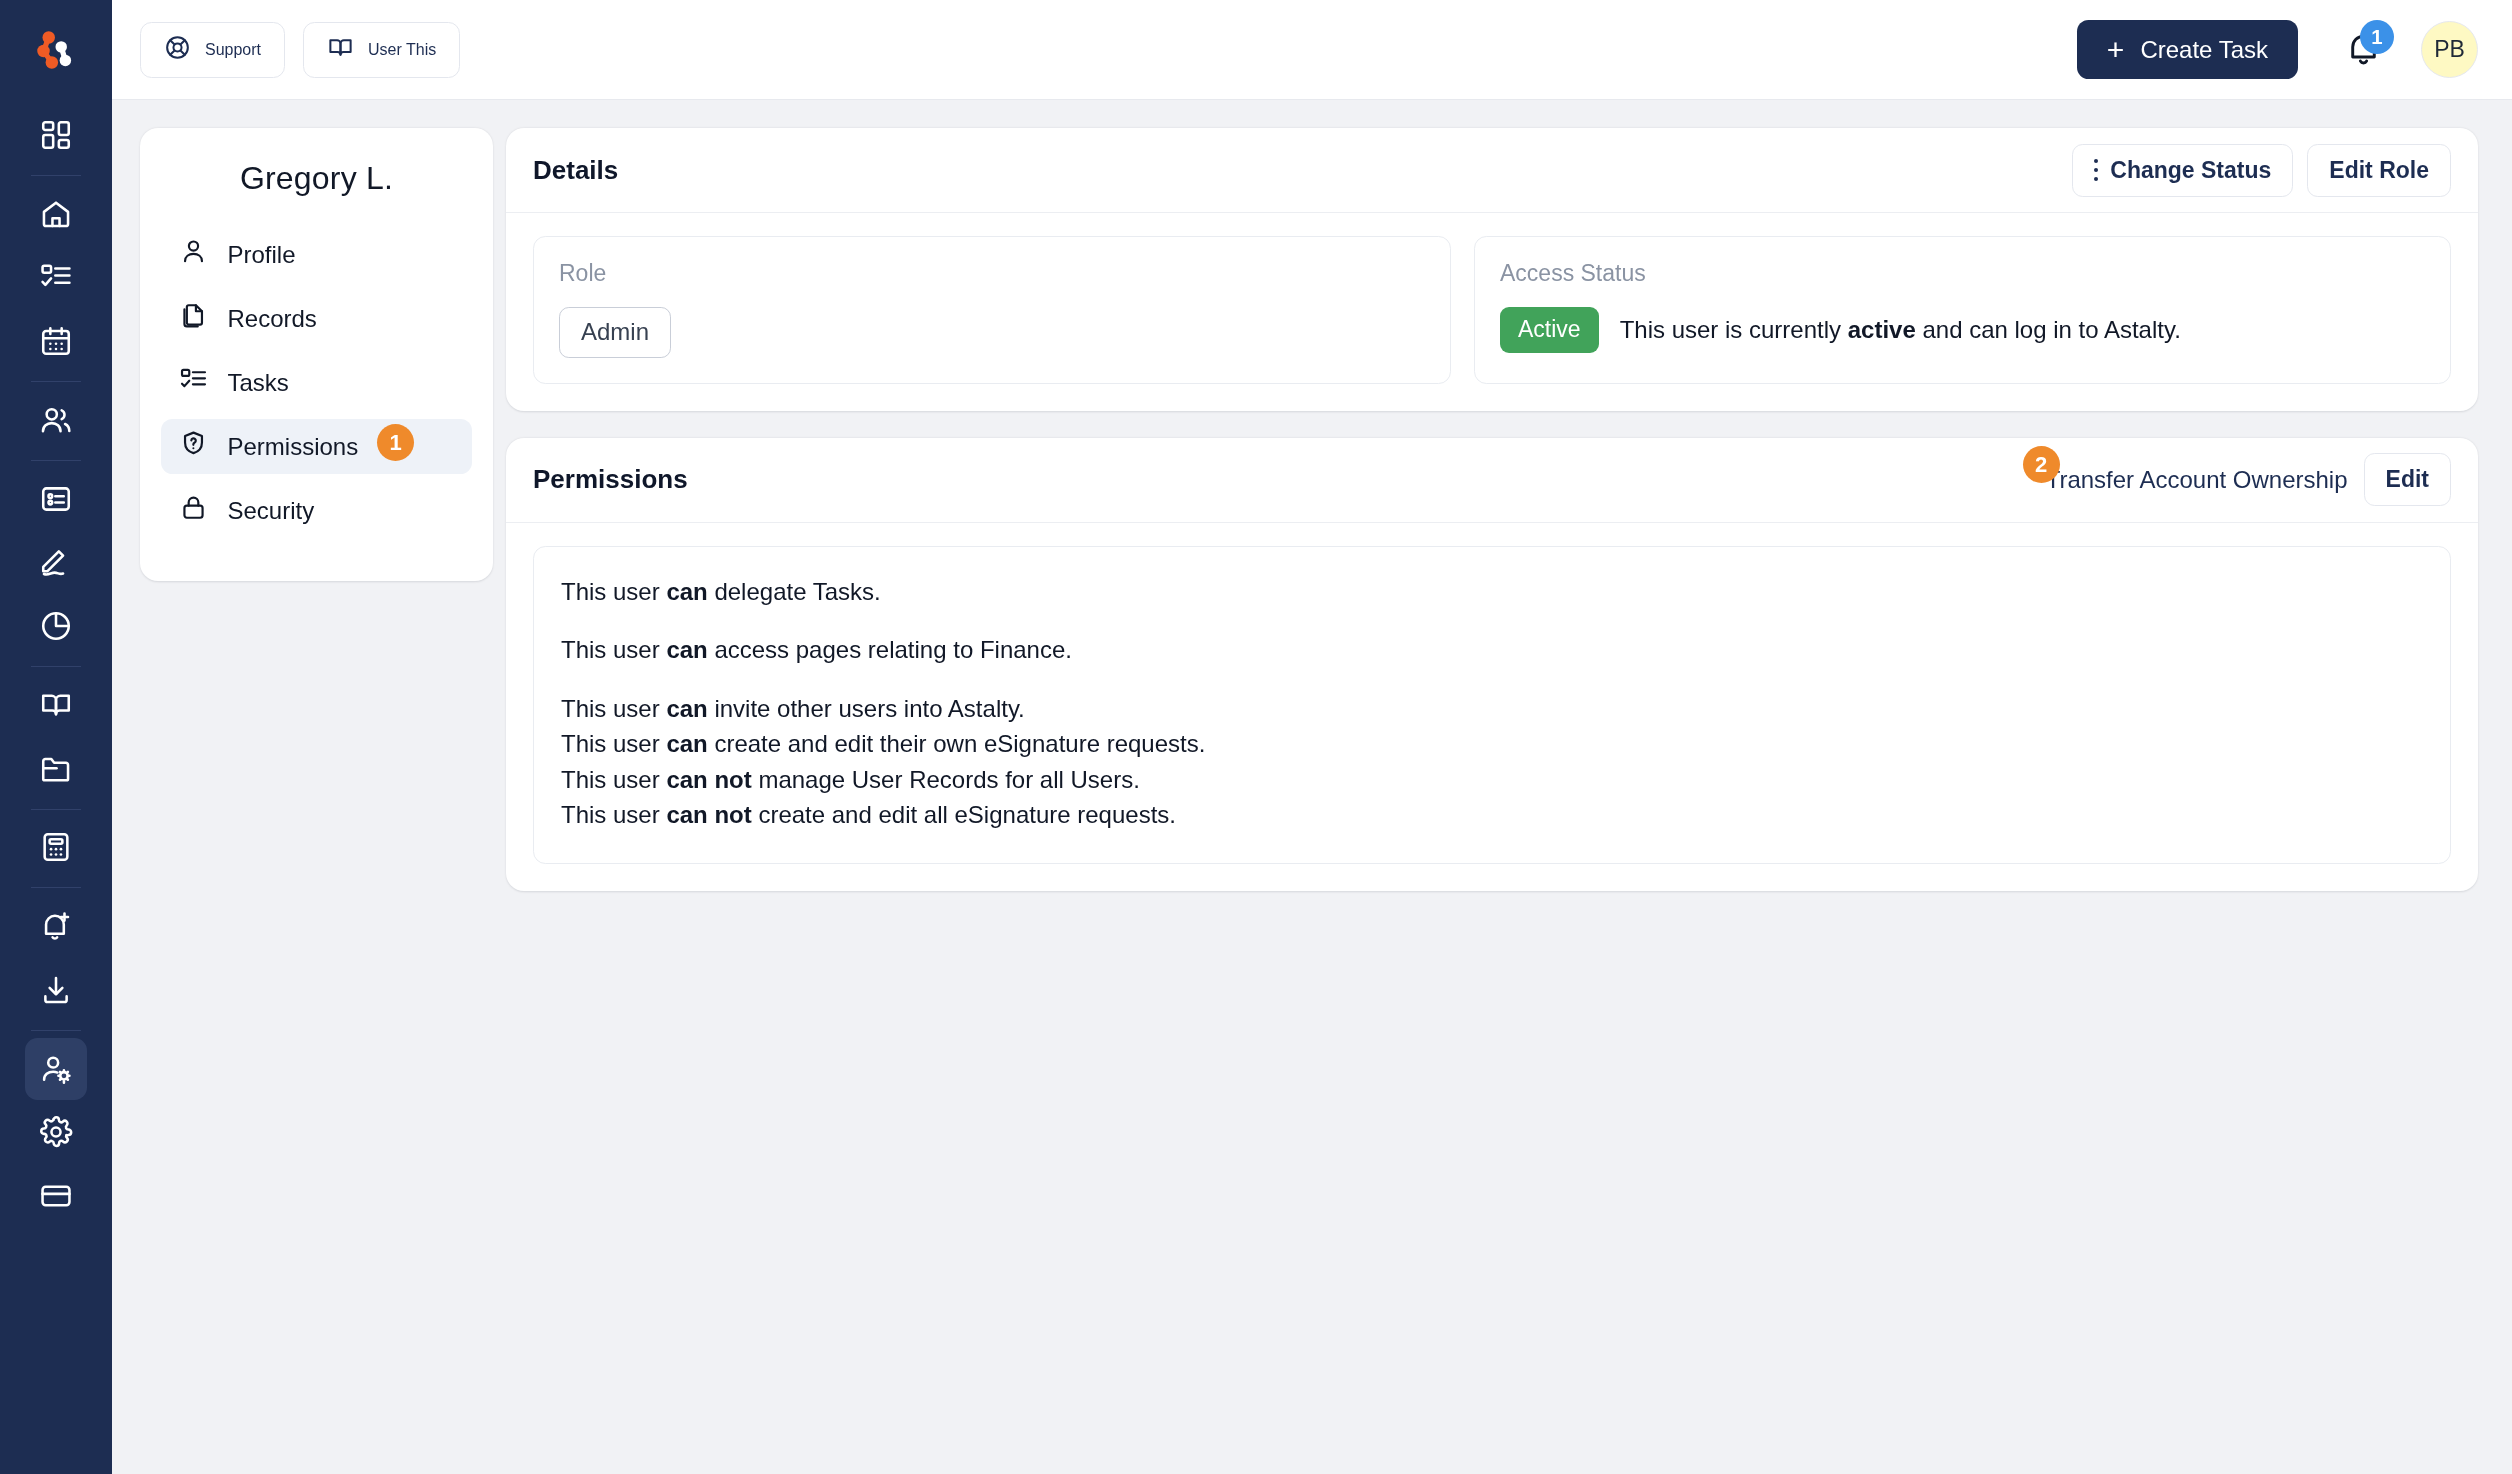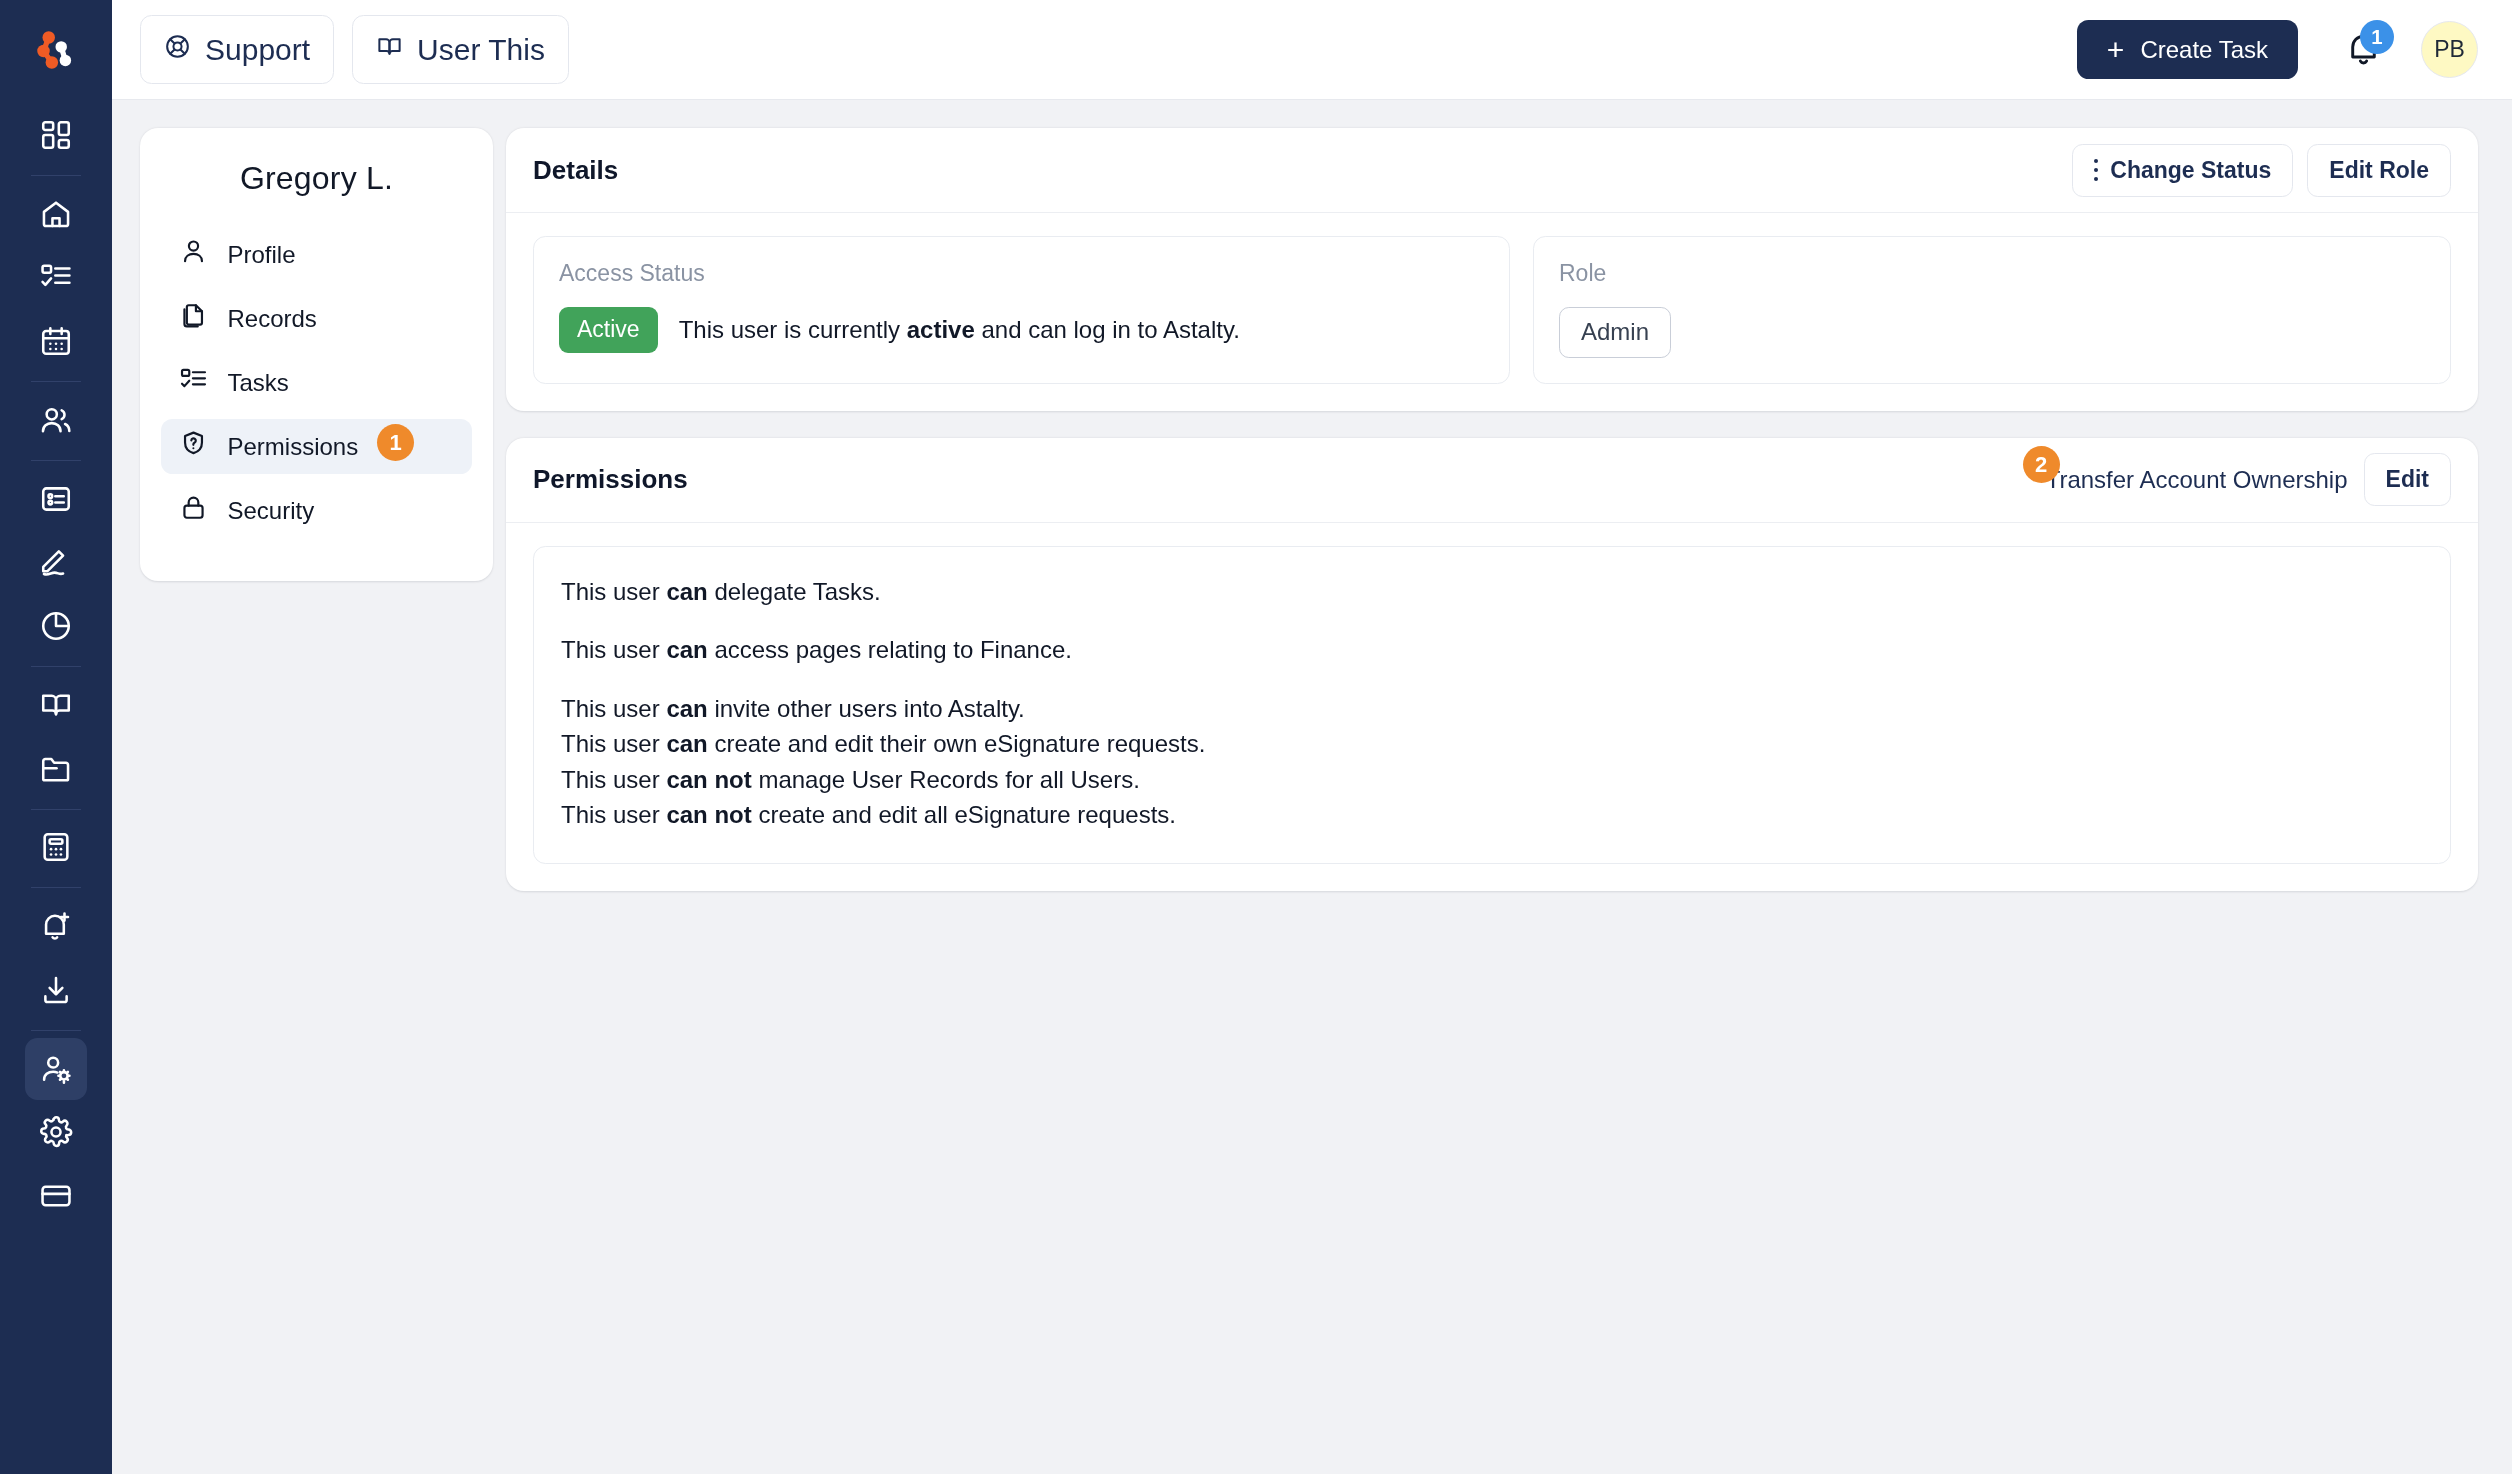--- a/index.html
+++ b/index.html
@@ -44,27 +44,27 @@
   
   .topbar {
     position: absolute; left: 112px; top: 0;
     width: 2400px; height: 100px;
     background: #ffffff;
     border-bottom: 0.9px solid #e7e9ee;
     display: flex; align-items: center;
     padding: 0 34px 0 28px;
   }
   .ghost-btn {
-    height: 69px;
+    height: 56px;
     border: 0.9px solid #e4e7ee;
     border-radius: 11.5px;
     background: #fff;
     display: inline-flex; align-items: center; gap: 14px;
     padding: 0 23px;
-    font-size: 30px;
+    font-size: 16px;
     color: #1d2d52;
     margin-right: 18px;
     white-space: nowrap;
   }
   .ghost-btn svg { width: 27px; height: 27px; flex: none; }
   .topbar-spacer { flex: 1 1 auto; }
   .primary-btn {
     height: 59px;
     background: #1d2d52;
     color: #ffffff;
@@ -480,32 +480,32 @@
               </span>
             <span>Change Status</span>
           </button>
           <button class="outline-btn">
             <span>Edit Role</span>
           </button>
         </div>
         <div class="card-body">
           <div class="panel-row">
 
+            <div class="panel grow">
+              <div class="panel-label">Role</div>
+              <div class="panel-line">
+                <span class="role-chip">Admin</span>
+              </div>
+            </div>
+
             <div class="panel half">
               <div class="panel-label">Access Status</div>
               <div class="panel-line">
                 <span class="status-pill">Active</span>
                 <span class="status-text"><span>This user is currently </span><b>active</b><span> and can log in to Astalty.</span></span>
-              </div>
-            </div>
-
-            <div class="panel grow">
-              <div class="panel-label">Role</div>
-              <div class="panel-line">
-                <span class="role-chip">Admin</span>
               </div>
             </div>
 
           </div>
         </div>
       </section>
 
       <section class="card">
         <div class="card-head">
           <div class="card-title">Permissions</div>

